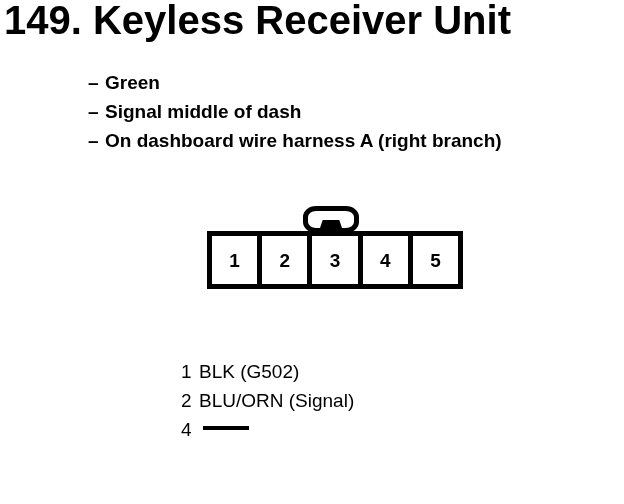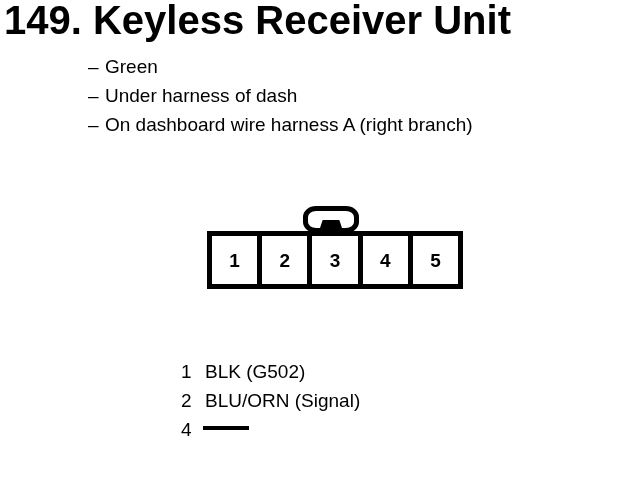--- a/index.html
+++ b/index.html
@@ -26,22 +26,23 @@
     font-weight: bold;
     letter-spacing: 0px;
     line-height: 36px;
     white-space: nowrap;
   }
 
   
   #bullet-list {
     position: absolute;
     left: 88px;
-    top: 52px;
+    top: 68px;
     width: 530px;
+    font-weight: bold;
   }
   .bullet-row {
     font-size: 19px;
     line-height: 29px;
     white-space: nowrap;
     display: block;
   }
   .bullet-dash {
     display: inline-block;
     width: 17px;
@@ -120,41 +121,40 @@
     line-height: 29px;
     white-space: nowrap;
     display: block;
   }
   .legend-num {
     display: inline-block;
     width: 18px;
   }
   .legend-desc {
     display: inline;
-    margin-left: 6px;
   }
   .legend-emdash {
     display: inline-block;
     width: 46px;
     height: 0;
     border-top: 4px solid #000;
     vertical-align: 6px;
     margin-left: 4px;
   }
 </style>
 </head>
 <body>
 
 <div id="page-title">149.  Keyless Receiver Unit</div>
 
 <div id="bullet-list">
 
   <div class="bullet-row"><span class="bullet-dash">–</span><span>Green</span></div>
 
-  <div class="bullet-row"><span class="bullet-dash">–</span><span>Under harness of dash</span></div>
+  <div class="bullet-row"><span class="bullet-dash">–</span><span>Signal middle of dash</span></div>
 
   <div class="bullet-row"><span class="bullet-dash">–</span><span>On dashboard wire harness A (right branch)</span></div>
 
 </div>
 
 <div id="connector-diagram">
 
   <div id="connector-latch">
     <div id="latch-ring"></div>
     <div id="latch-neck"></div>

